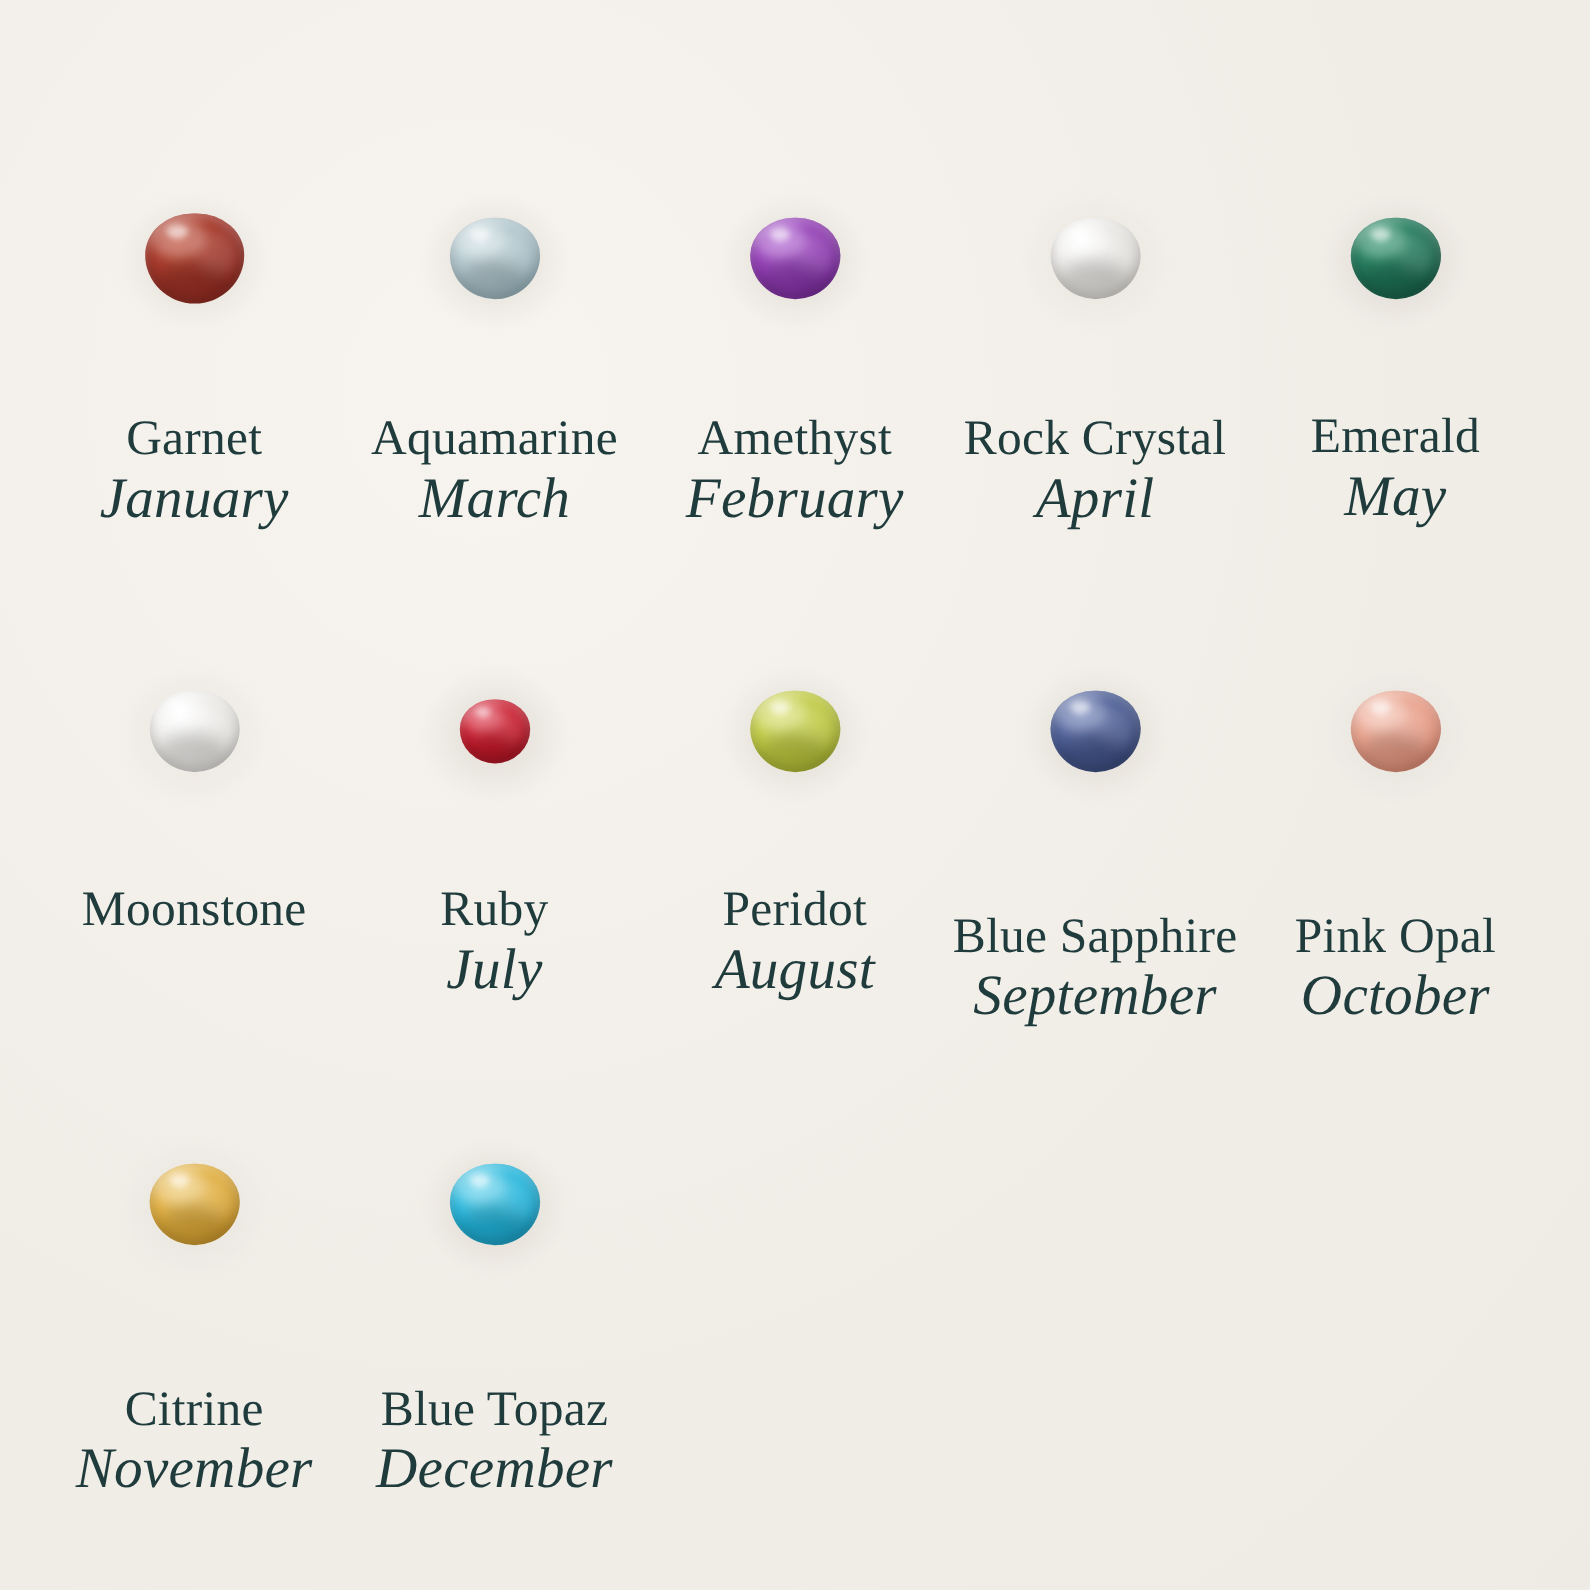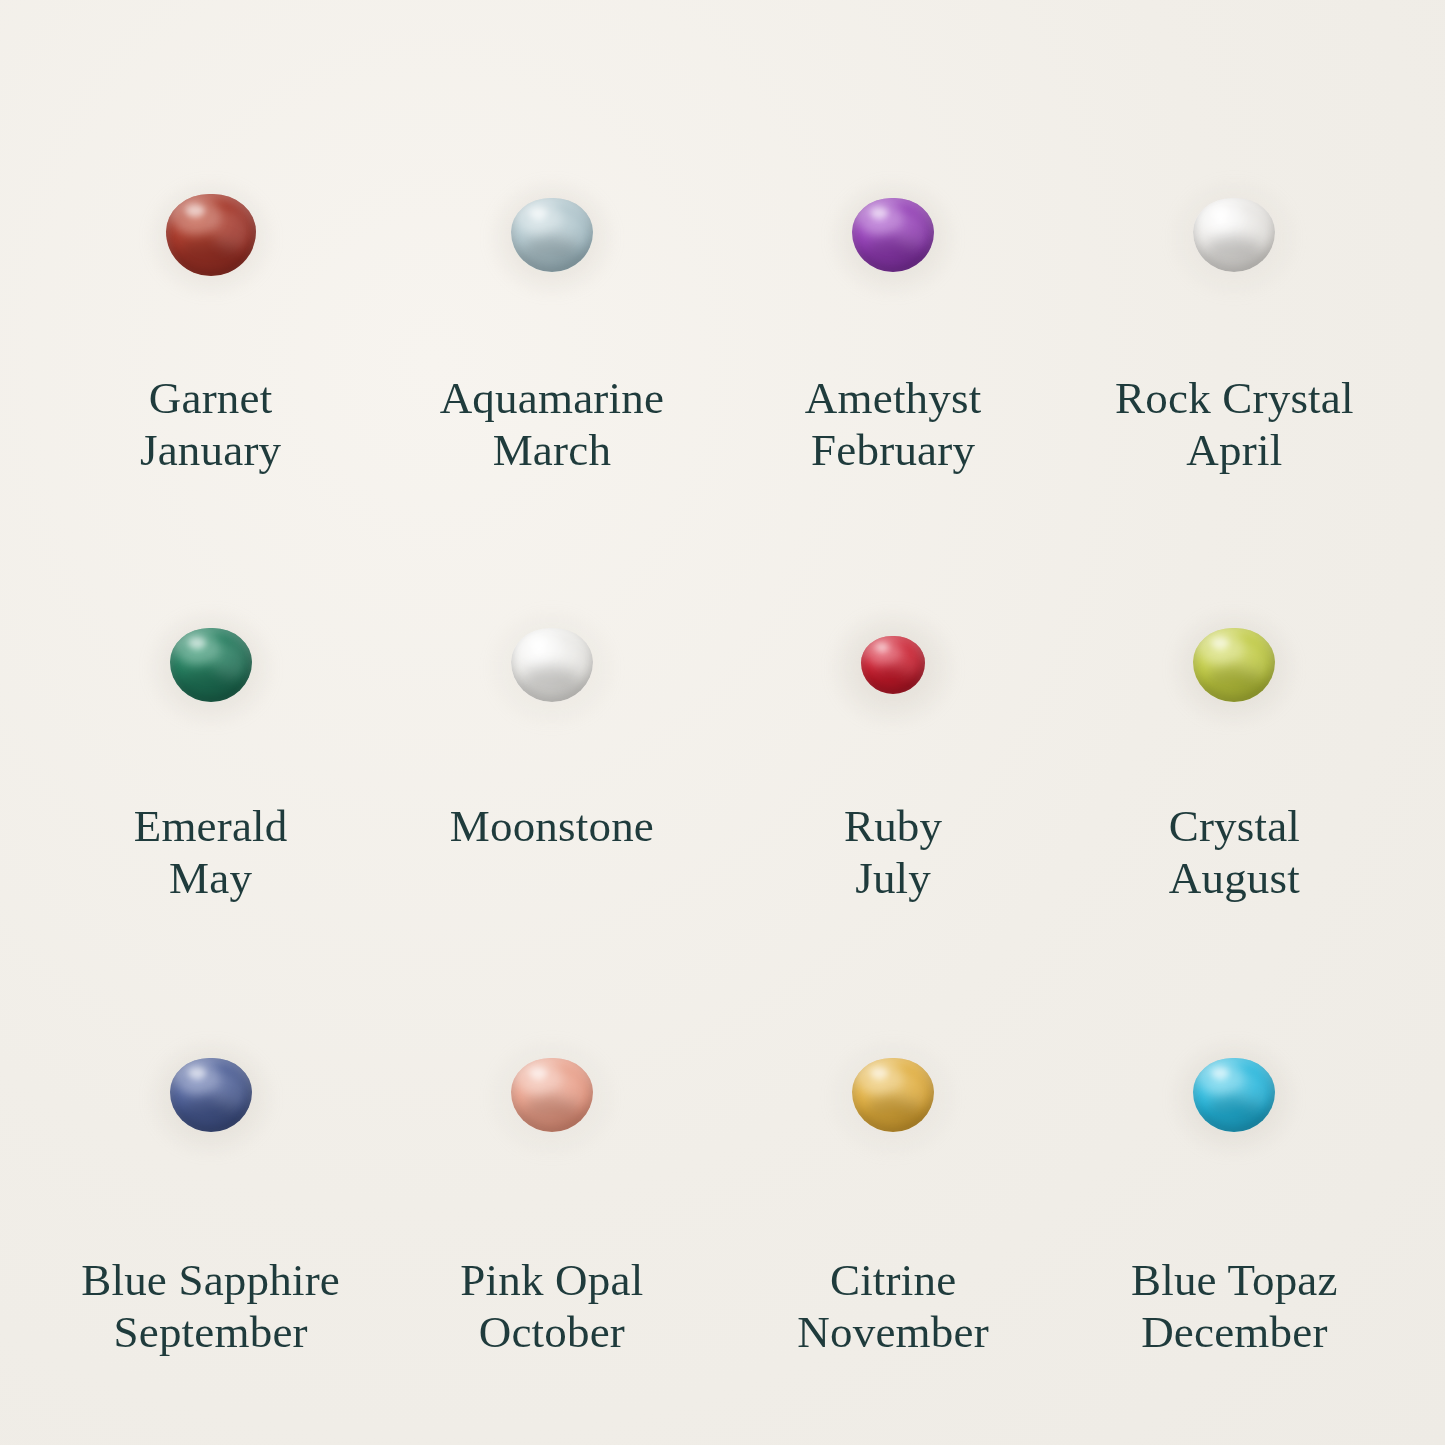--- a/index.html
+++ b/index.html
@@ -19,21 +19,21 @@
     height: 1445px;
     background:
       radial-gradient(ellipse at 30% 25%, #f7f4ef 0%, #f1eee8 55%, #eeebe5 100%);
   }
   .grid {
     position: absolute;
     top: 150px;
     left: 40px;
     width: 1365px;
     display: grid;
-    grid-template-columns: repeat(4, 1fr);
+    grid-template-columns: repeat(5, 1fr);
     grid-template-rows: repeat(3, 400px);
     row-gap: 30px;
   }
   .cell {
     position: relative;
     display: flex;
     flex-direction: column;
     align-items: center;
   }
   .stone-wrap {
@@ -105,22 +105,23 @@
     color: #1f3b3c;
     line-height: 1.16;
   }
   .gem-name {
     display: block;
     font-size: 45px;
     letter-spacing: 0.2px;
   }
   .gem-month {
     display: block;
-    font-size: 45px;
+    font-size: 52px;
     letter-spacing: 0.2px;
+    font-style: italic;
   }
   .row2 .labels { margin-top: 50px; }
   .row3 .labels { margin-top: 74px; }
 </style>
 </head>
 <body>
 
 <div class="board">
   <div class="grid">
 
@@ -247,21 +248,21 @@
         <div class="shadow"></div>
         <div class="stone" id="stone-7" style="background: radial-gradient(circle at 34% 28%, rgb(219, 226, 122) 0%, rgb(189, 199, 63) 48%, rgb(141, 151, 38) 100%);">
           <div class="facet-a"></div>
             <div class="facet-c"></div>
             <div class="facet-b"></div>
             <div class="hl"></div>
             <div class="rim"></div>
         </div>
       </div>
       <div class="labels">
-        <span class="gem-name">Crystal</span>
+        <span class="gem-name">Peridot</span>
         <span class="gem-month">August</span>
       </div>
     </div>
 
     <div class="cell row3">
       <div class="stone-wrap">
         <div class="shadow"></div>
         <div class="stone" id="stone-8" style="background: radial-gradient(circle at 34% 28%, rgb(119, 135, 187) 0%, rgb(70, 88, 143) 48%, rgb(44, 58, 99) 100%);">
           <div class="facet-a"></div>
             <div class="facet-c"></div>

